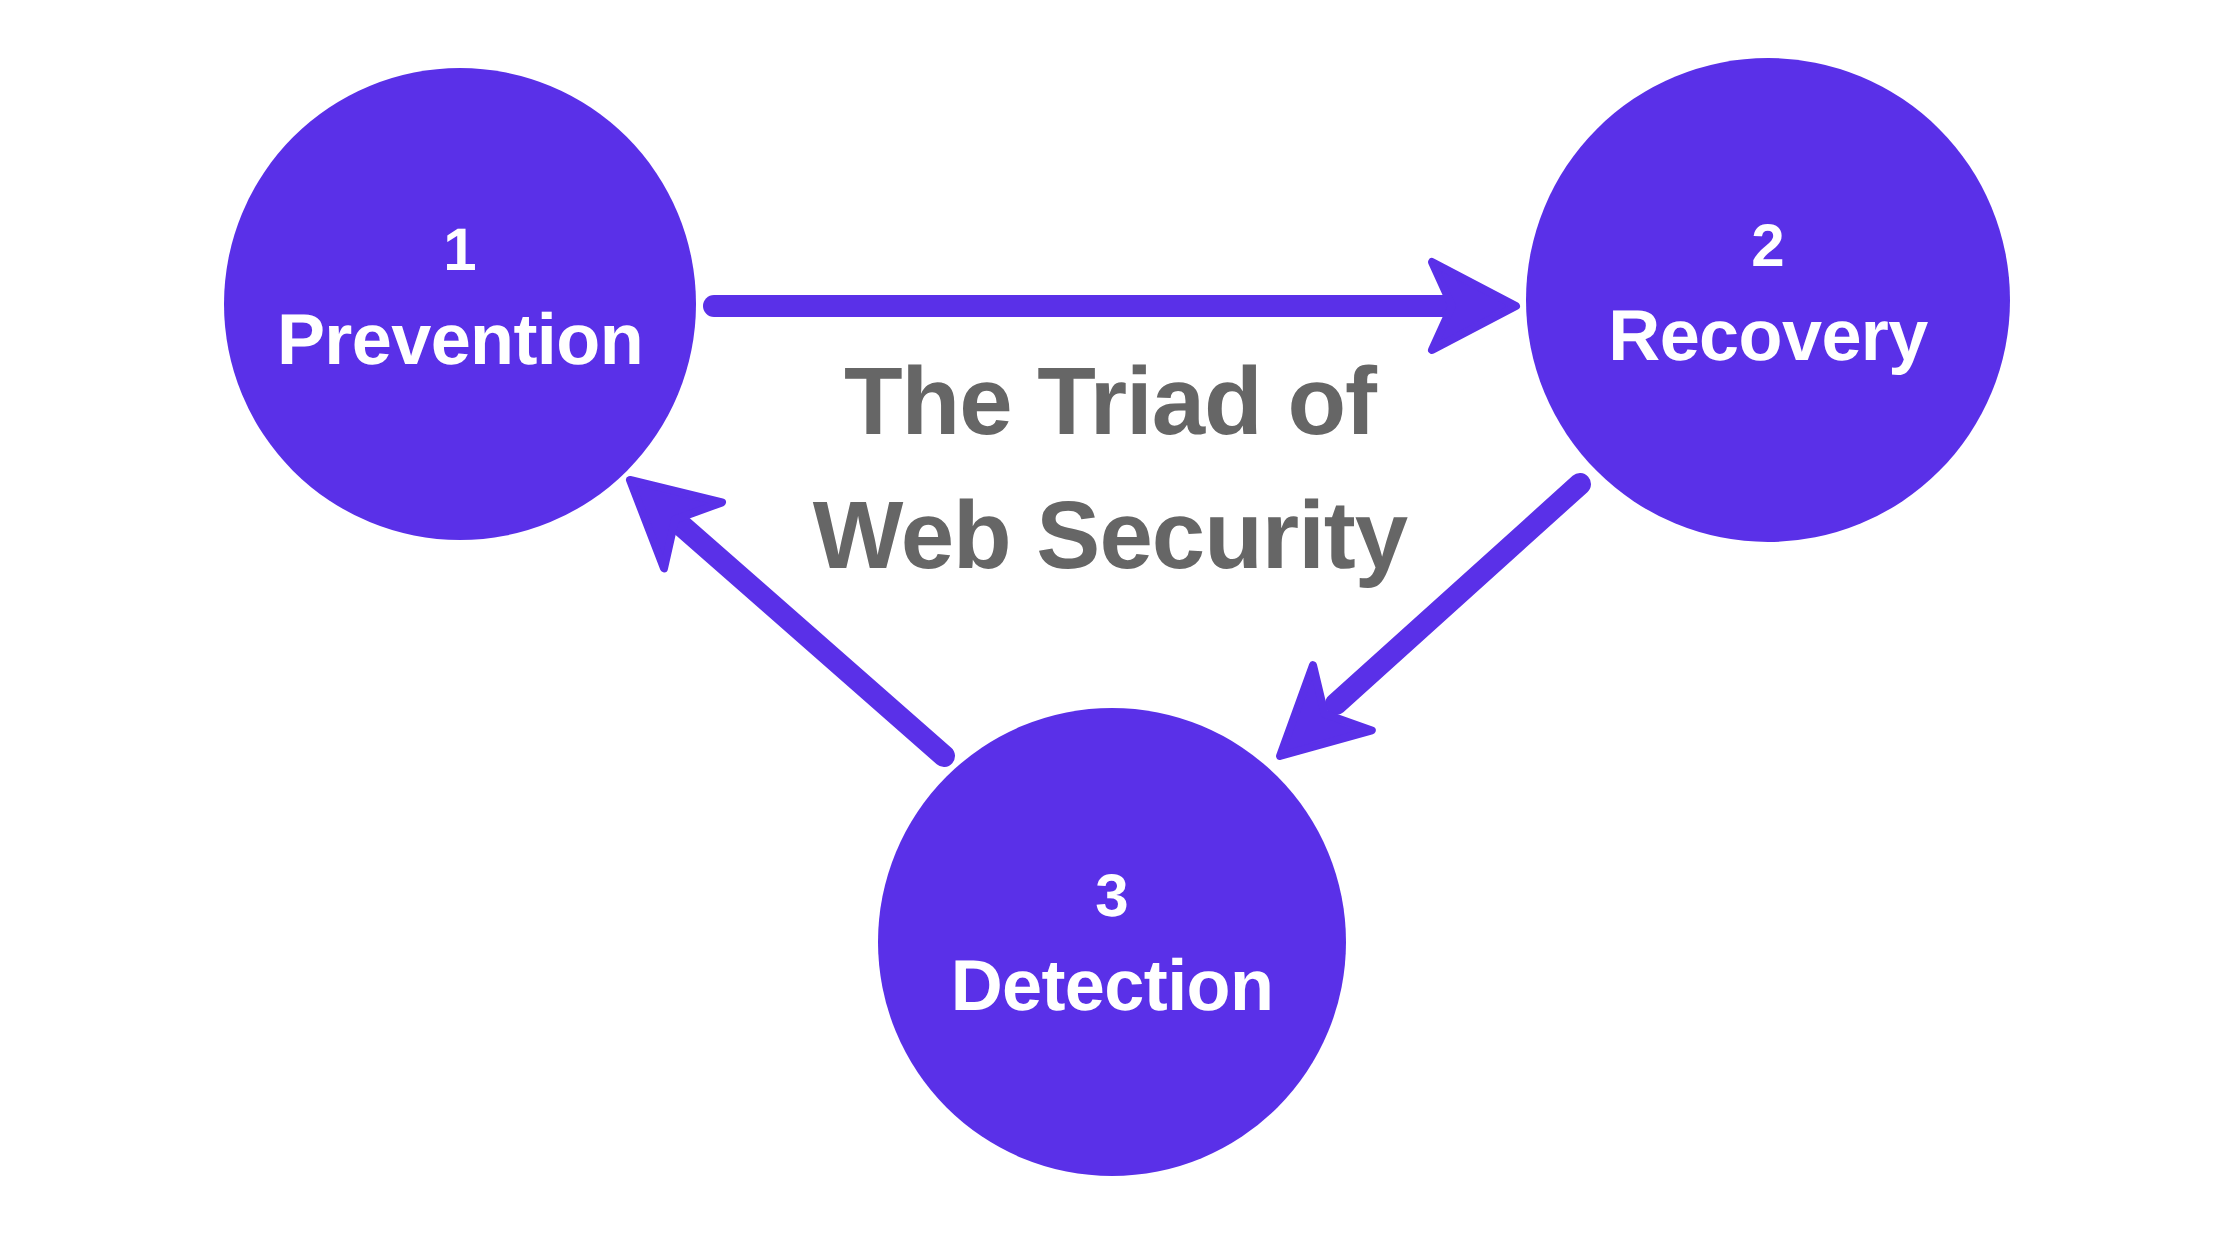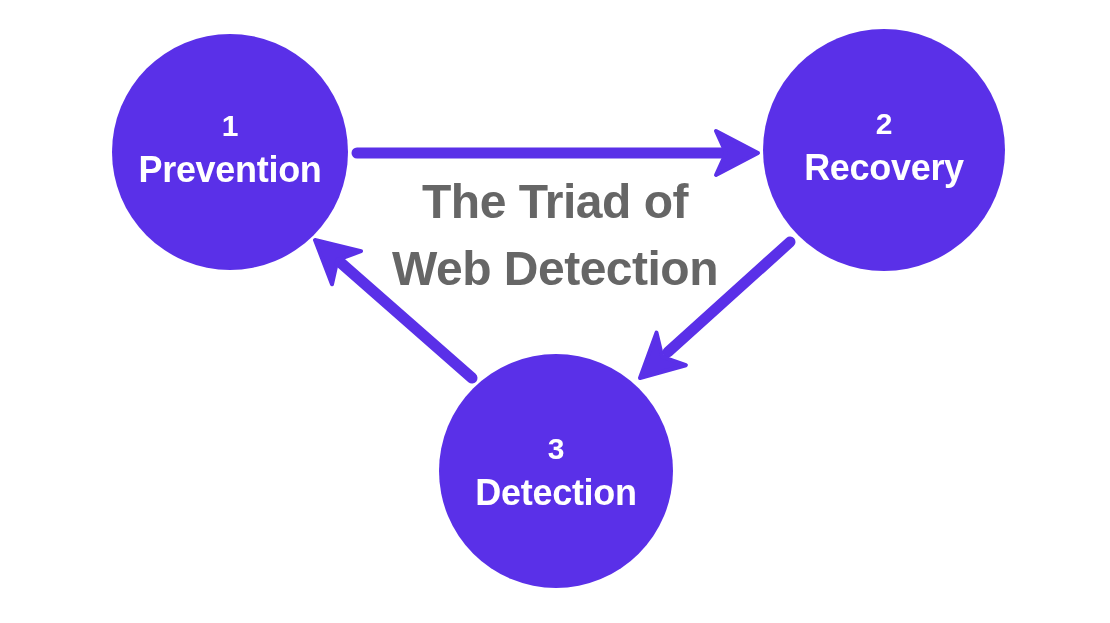--- a/index.html
+++ b/index.html
@@ -75,21 +75,21 @@
     stroke-linejoin: round;
   }
 </style>
 </head>
 <body>
 
 <div class="canvas">
 
   <div class="title">
     <div>The Triad of</div>
-    <div>Web Detection</div>
+    <div>Web Security</div>
   </div>
 
   <div class="node node-1">
     <div class="inner">
       <div class="num">1</div>
       <div class="lbl">Prevention</div>
     </div>
   </div>
 
   <div class="node node-2">

